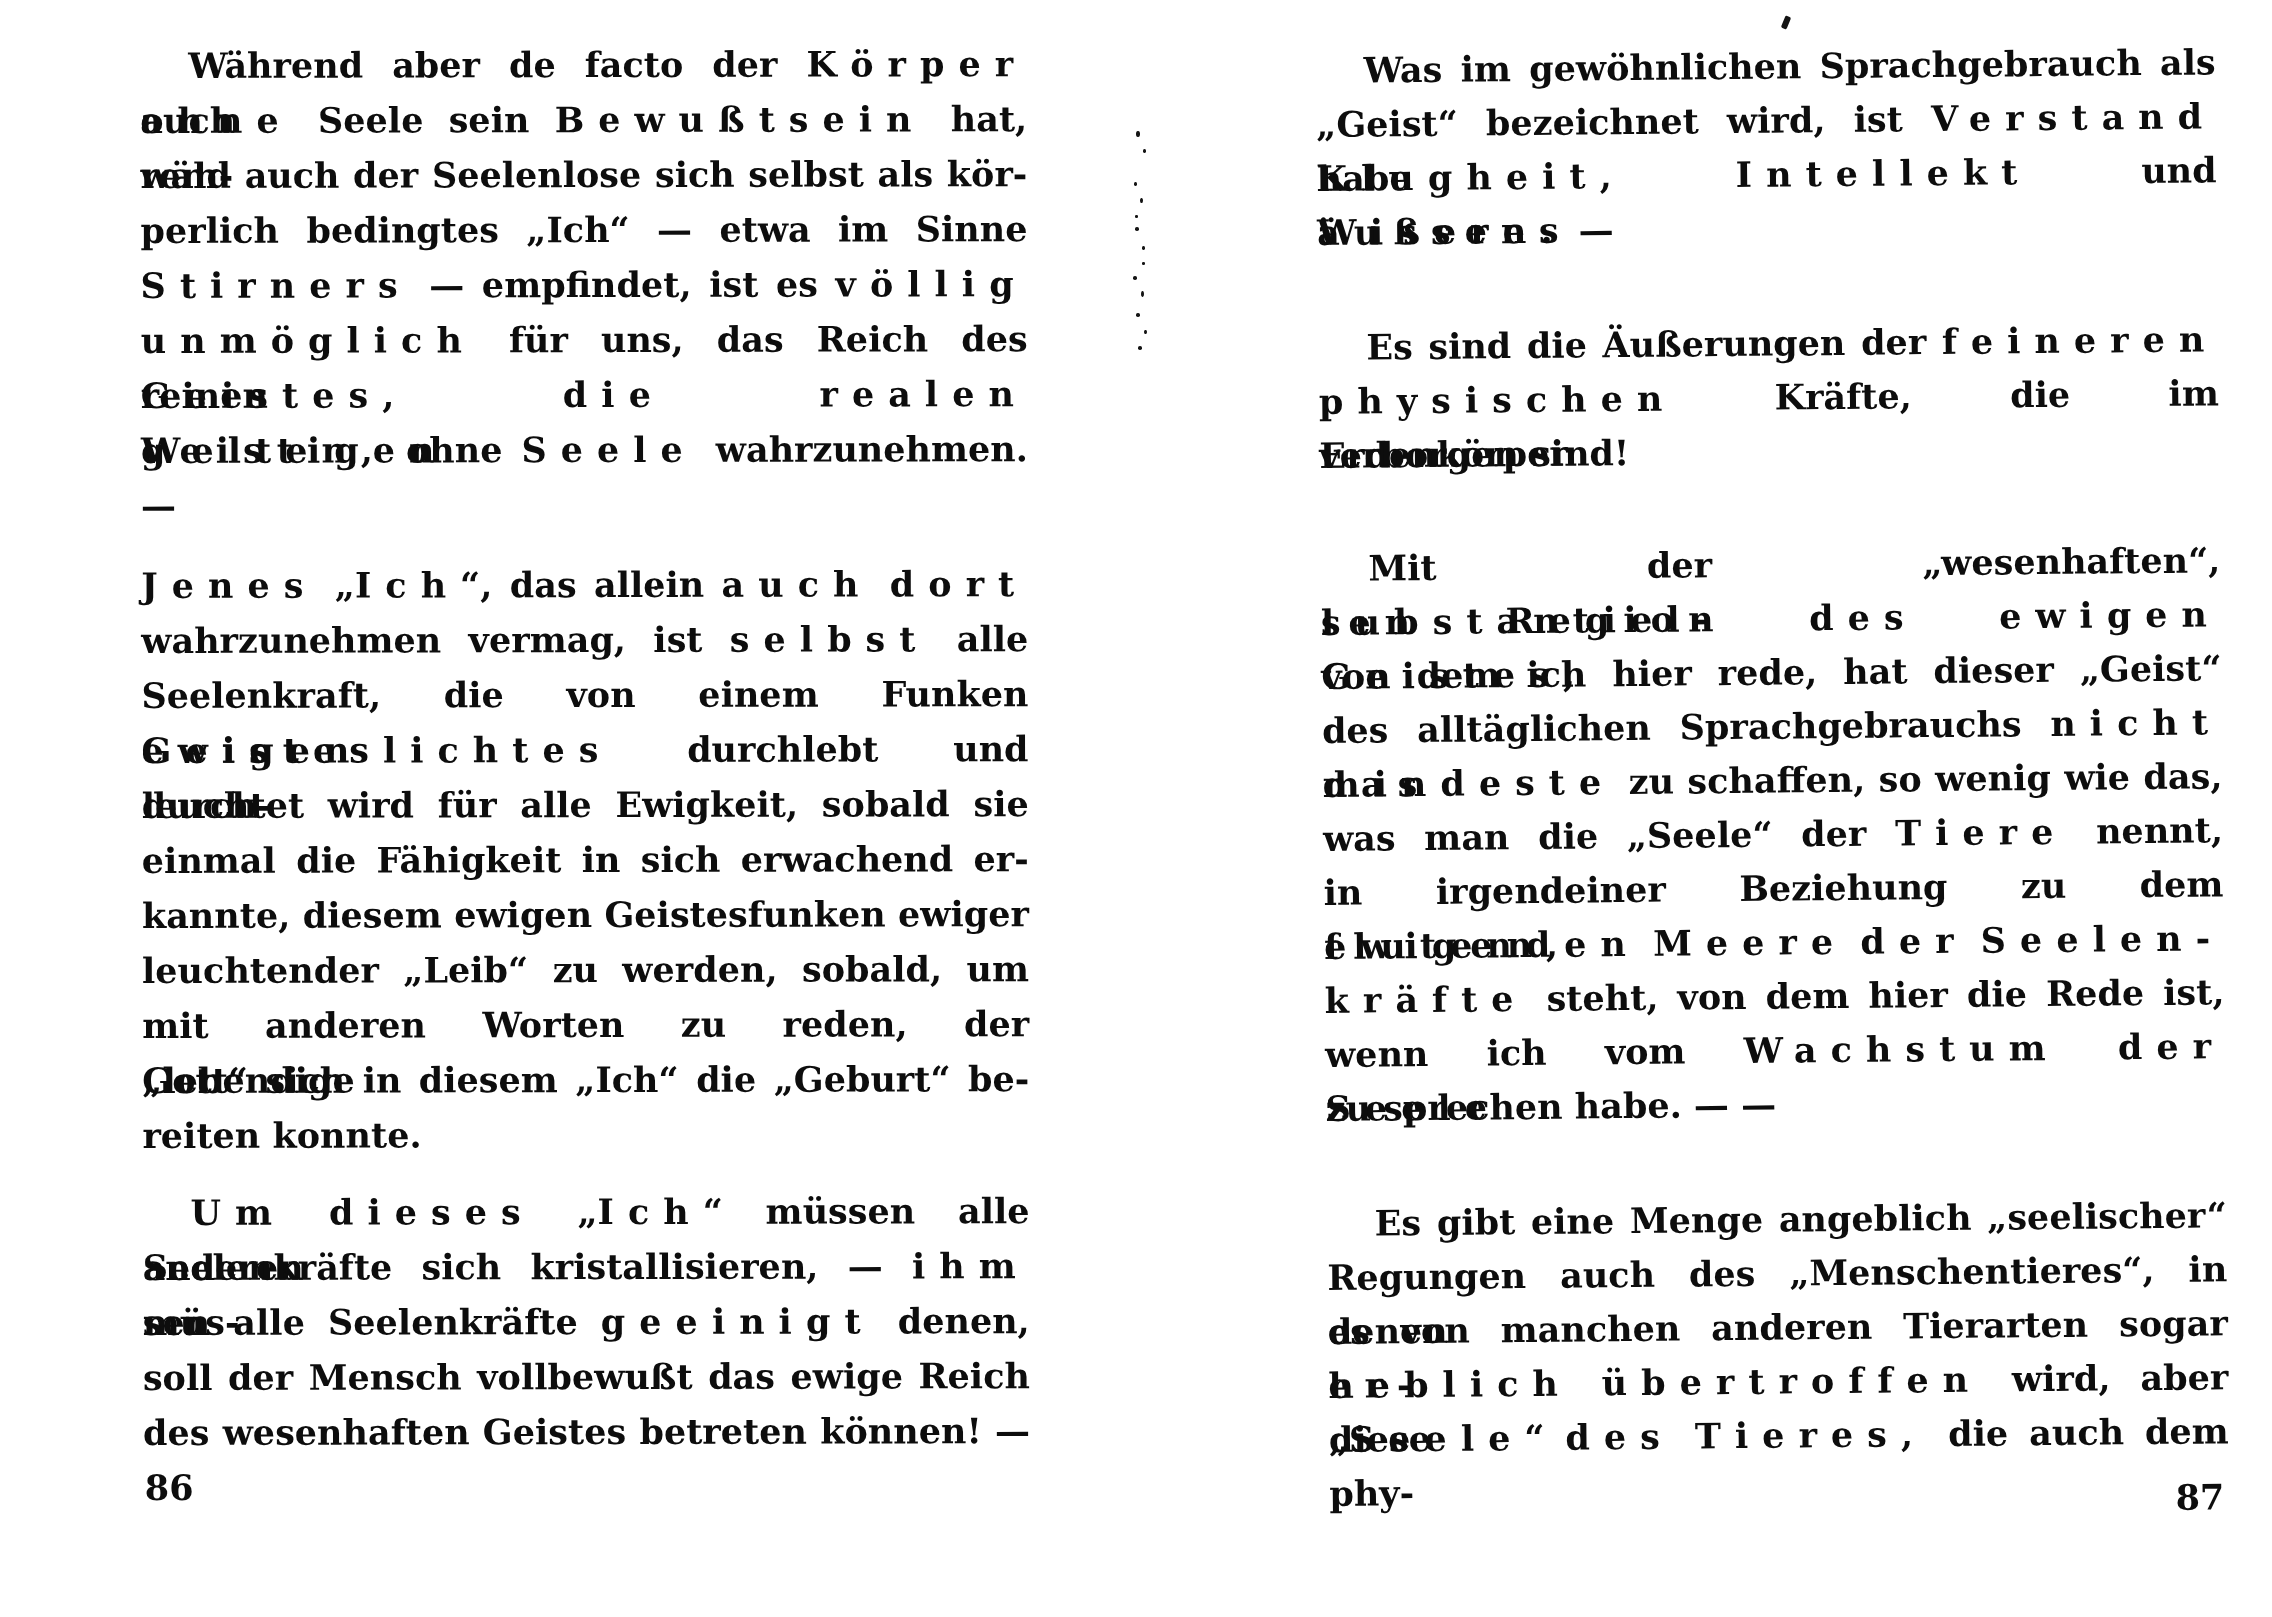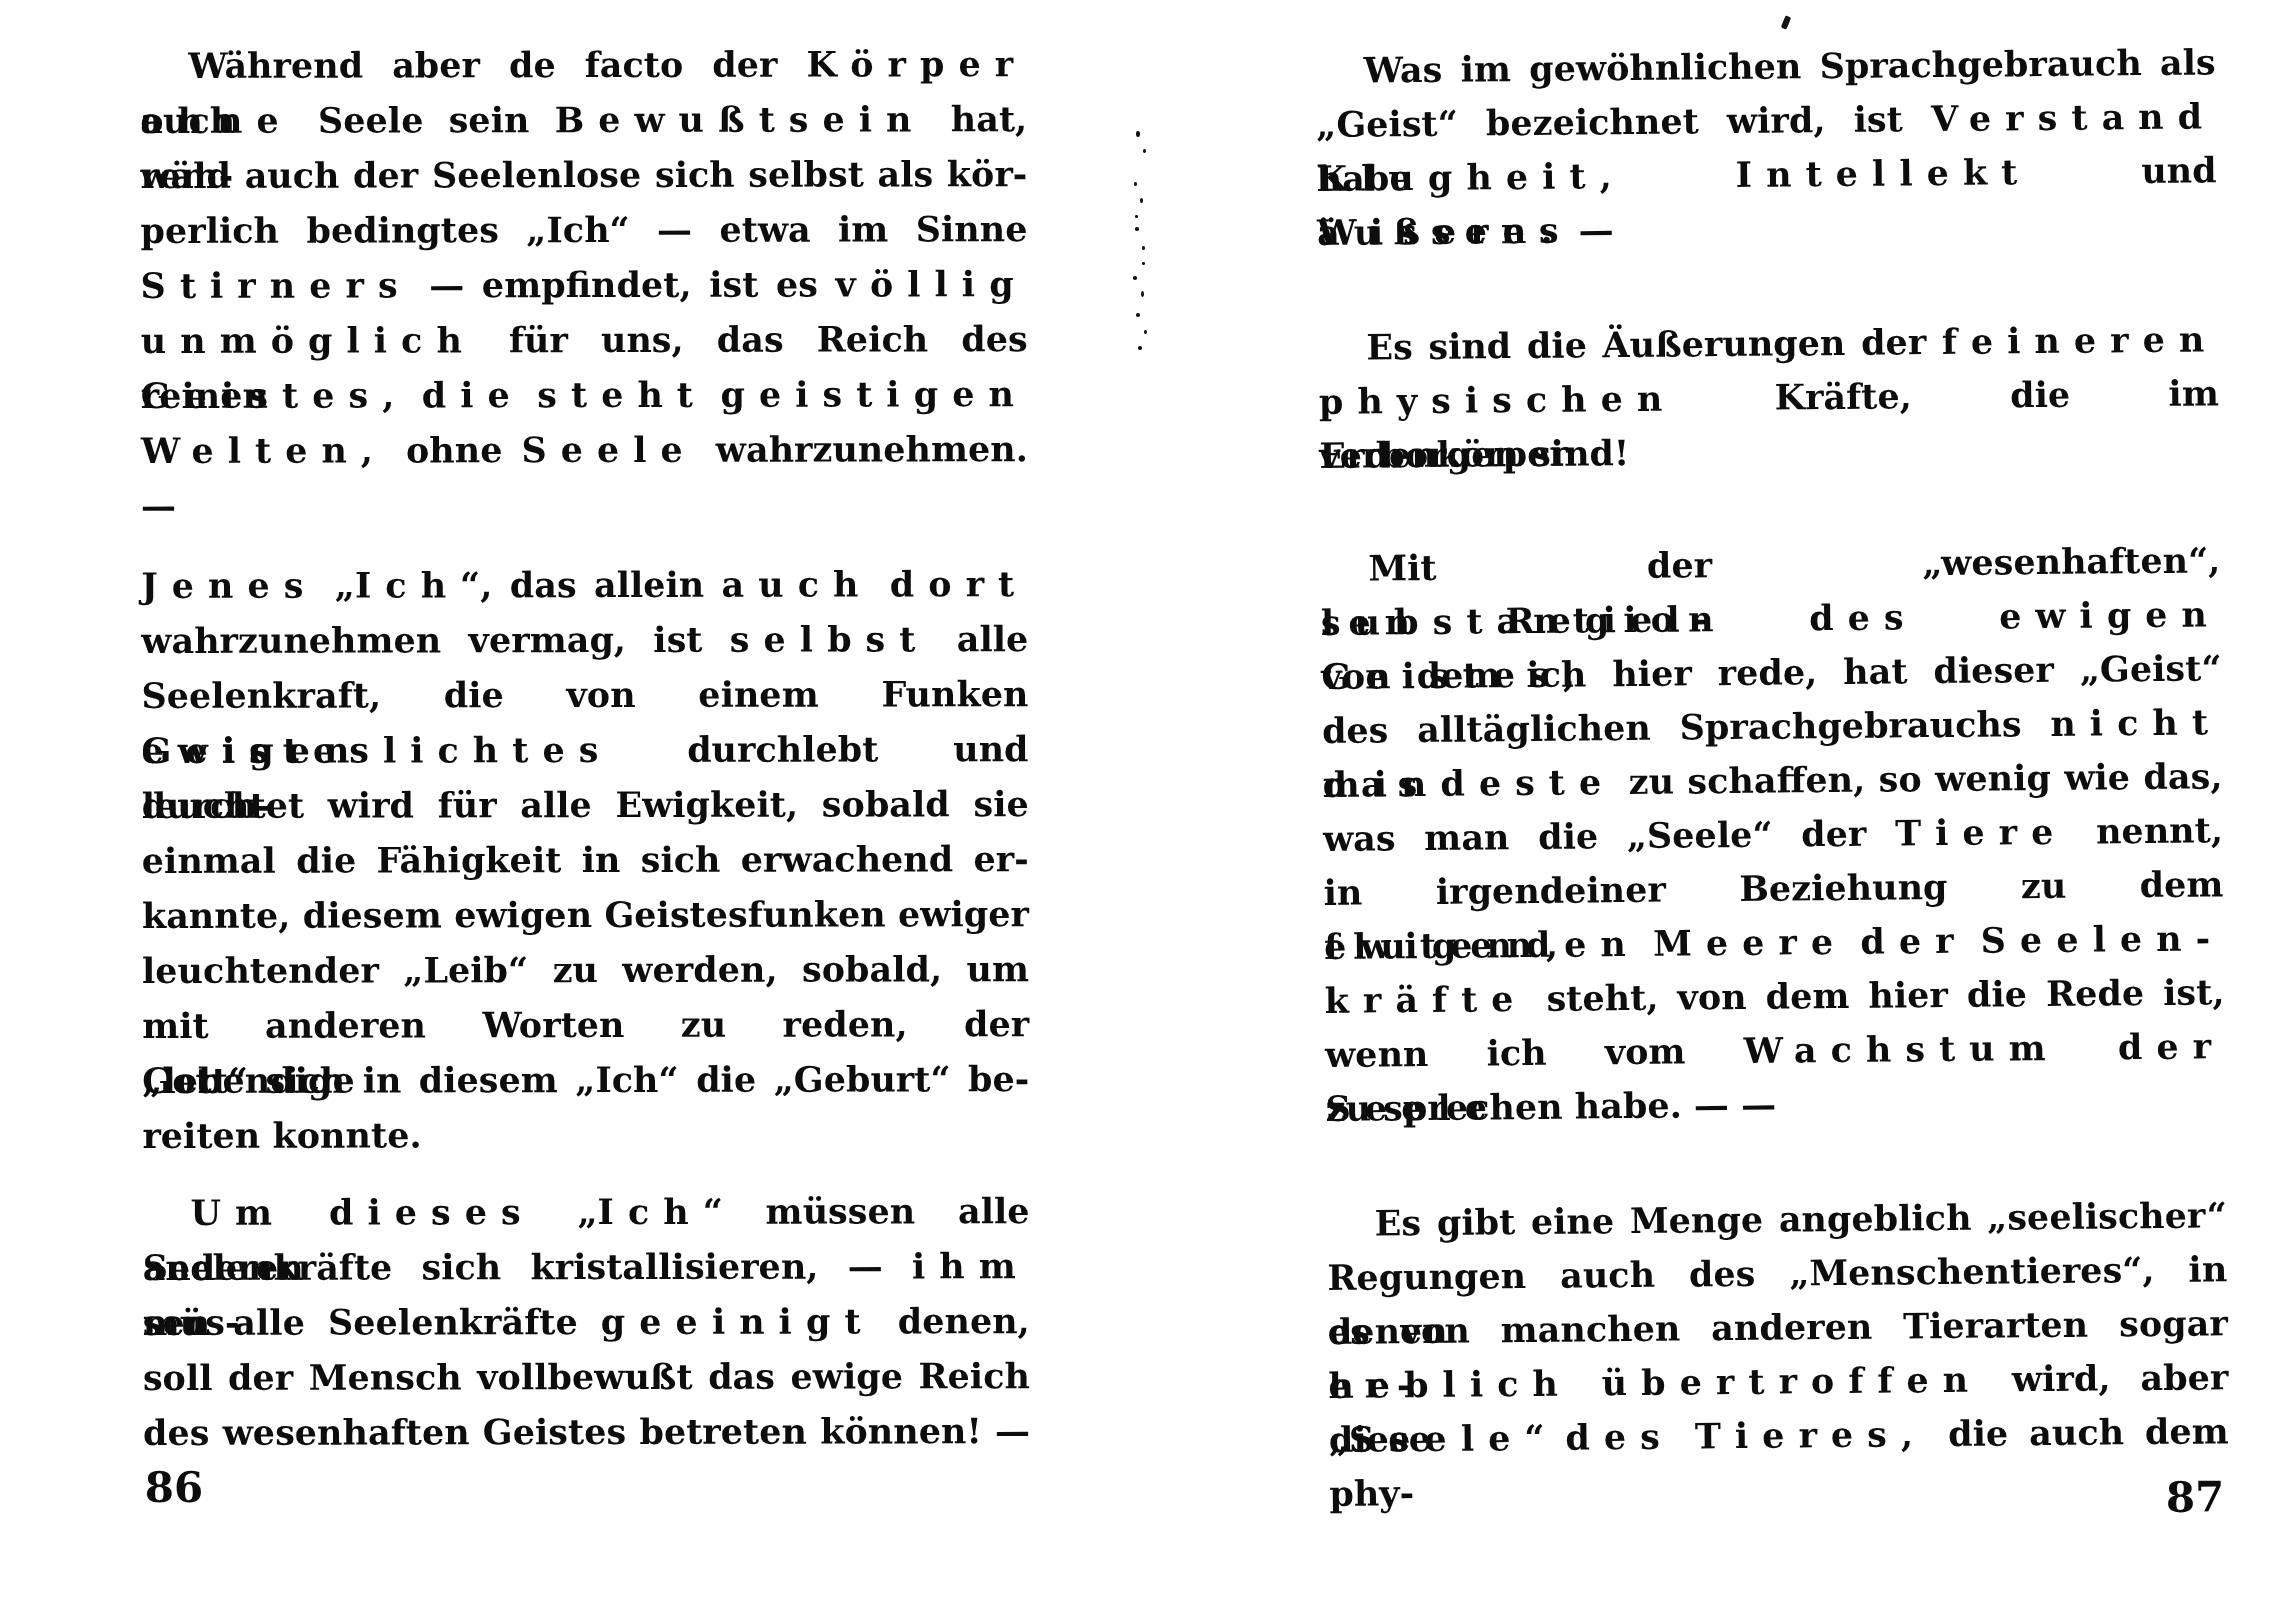--- a/index.html
+++ b/index.html
@@ -28,41 +28,41 @@
   .line.ind{text-indent:48px;}
   .sp{letter-spacing:0.4em;}
   
   .page-left .para:nth-child(1){margin-top:38px;}
   .page-left .para:nth-child(2){margin-top:80px;}
   .page-left .para:nth-child(3){margin-top:22px;}
   .page-right .para:nth-child(1){margin-top:44px;}
   .page-right .para:nth-child(2){margin-top:61px;}
   .page-right .para:nth-child(3){margin-top:59px;}
   .page-right .para:nth-child(4){margin-top:61px;}
-  .pagenum{position:absolute;font-size:42px;line-height:40px;}
+  .pagenum{position:absolute;font-size:35px;line-height:40px;}
   .pagenum-left{left:1.7px;top:1468px;}
   .pagenum-right{right:5.2px;top:1486px;text-align:center;}
   .speck{position:absolute;background:#141414;border-radius:50%;}
   .tick{position:absolute;background:#141414;border-radius:1.7px;transform:rotate(22deg);}
 </style>
 </head>
 <body>
 
 <div class="spread">
 
   <div class="page page-left">
     <div class="textblock">
         <div class="para">
           <div class="line ind"><span>Während aber de facto der </span><span class="sp">Körper</span><span> auch</span></div>
           <div class="line"><span class="sp">ohne</span><span> Seele sein </span><span class="sp">Bewußtsein</span><span> hat, wäh-</span></div>
           <div class="line"><span>rend auch der Seelenlose sich selbst als kör-</span></div>
           <div class="line"><span>perlich bedingtes „Ich“ — etwa im Sinne</span></div>
           <div class="line"><span class="sp">Stirners</span><span> — empfindet, ist es </span><span class="sp">völlig</span></div>
           <div class="line"><span class="sp">unmöglich</span><span> für uns, das Reich des reinen</span></div>
-          <div class="line"><span class="sp">Geistes,</span><span> </span><span class="sp">die</span><span> </span><span class="sp">steht</span><span> </span><span class="sp">geistigen</span></div>
+          <div class="line"><span class="sp">Geistes,</span><span> </span><span class="sp">die</span><span> </span><span class="sp">realen</span><span> </span><span class="sp">geistigen</span></div>
           <div class="line"><span class="sp">Welten,</span><span> ohne </span><span class="sp">Seele</span><span> wahrzunehmen. —</span></div>
         </div>
         <div class="para">
           <div class="line"><span class="sp">Jenes</span><span> „</span><span class="sp">Ich</span><span>“, das allein </span><span class="sp">auch</span><span> </span><span class="sp">dort</span></div>
           <div class="line"><span>wahrzunehmen vermag, ist </span><span class="sp">selbst</span><span> alle</span></div>
           <div class="line"><span>Seelenkraft, die von einem Funken </span><span class="sp">ewigen</span></div>
           <div class="line"><span class="sp">Geisteslichtes</span><span> durchlebt und durch-</span></div>
           <div class="line"><span>leuchtet wird für alle Ewigkeit, sobald sie</span></div>
           <div class="line"><span>einmal die Fähigkeit in sich erwachend er-</span></div>
           <div class="line"><span>kannte, diesem ewigen Geistesfunken ewiger</span></div>

